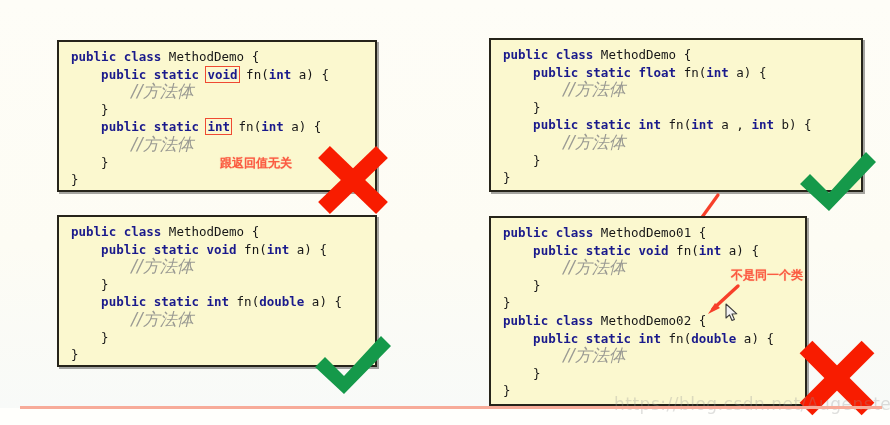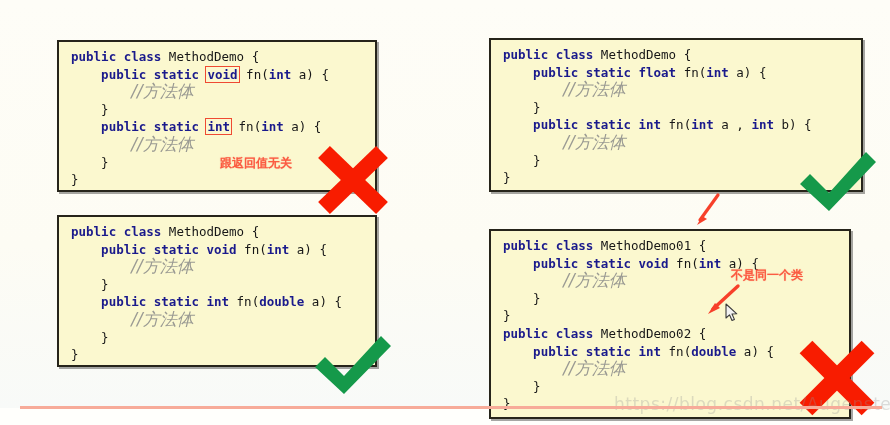--- a/index.html
+++ b/index.html
@@ -108,21 +108,21 @@
   </svg>
 
   <div class="panel" style="left:57px;top:215px;width:320px;height:152px;">
     <div class="code"><div class="ln"><span class="kw">public</span><span class="id"> </span><span class="kw">class</span><span class="id"> MethodDemo {</span></div><div class="ln"><span class="id">    </span><span class="kw">public</span><span class="id"> </span><span class="kw">static</span><span class="id"> </span><span class="kw">void</span><span class="id"> fn(</span><span class="kw">int</span><span class="id"> a) {</span></div><div class="ln"><span class="id">        </span><span class="cm">//方法体</span></div><div class="ln"><span class="id">    }</span></div><div class="ln"><span class="id">    </span><span class="kw">public</span><span class="id"> </span><span class="kw">static</span><span class="id"> </span><span class="kw">int</span><span class="id"> fn(</span><span class="kw">double</span><span class="id"> a) {</span></div><div class="ln"><span class="id">        </span><span class="cm">//方法体</span></div><div class="ln"><span class="id">    }</span></div><div class="ln"><span class="id">}</span></div></div>
   </div>
 
   <svg class="mark" style="left:311px;top:333px;" width="84" height="62" viewBox="0 0 84 62">
     <path d="M4 34 L14 24 L33 43 L70 3 L80 13 L33 61 Z" fill="#15994a"></path>
   </svg>
 
-  <div class="panel" style="left:489px;top:216px;width:362px;height:190px;margin-top:13px;">
+  <div class="panel" style="left:489px;top:216px;width:318px;height:190px;">
     <div class="code"><div class="ln"><span class="kw">public</span><span class="id"> </span><span class="kw">class</span><span class="id"> MethodDemo01 {</span></div><div class="ln"><span class="id">    </span><span class="kw">public</span><span class="id"> </span><span class="kw">static</span><span class="id"> </span><span class="kw">void</span><span class="id"> fn(</span><span class="kw">int</span><span class="id"> a) {</span></div><div class="ln"><span class="id">        </span><span class="cm">//方法体</span></div><div class="ln"><span class="id">    }</span></div><div class="ln"><span class="id">}</span></div><div class="ln"><span class="kw">public</span><span class="id"> </span><span class="kw">class</span><span class="id"> MethodDemo02 {</span></div><div class="ln"><span class="id">    </span><span class="kw">public</span><span class="id"> </span><span class="kw">static</span><span class="id"> </span><span class="kw">int</span><span class="id"> fn(</span><span class="kw">double</span><span class="id"> a) {</span></div><div class="ln"><span class="id">        </span><span class="cm">//方法体</span></div><div class="ln"><span class="id">    }</span></div><div class="ln"><span class="id">}</span></div></div>
   </div>
   <div class="note" style="left:731px;top:267px;font-family:Liberation Serif, serif;">不是同一个类</div>
 
   <svg class="mark" style="left:696px;top:283px;" width="48" height="40" viewBox="0 0 48 40">
     <g stroke="#f7402a" stroke-width="3.4" stroke-linecap="round">
       <line x1="42" y1="3" x2="17" y2="26"></line>
     </g>
     <path d="M12 31 L24 25 L19 20 Z" fill="#f7402a"></path>
   </svg>

